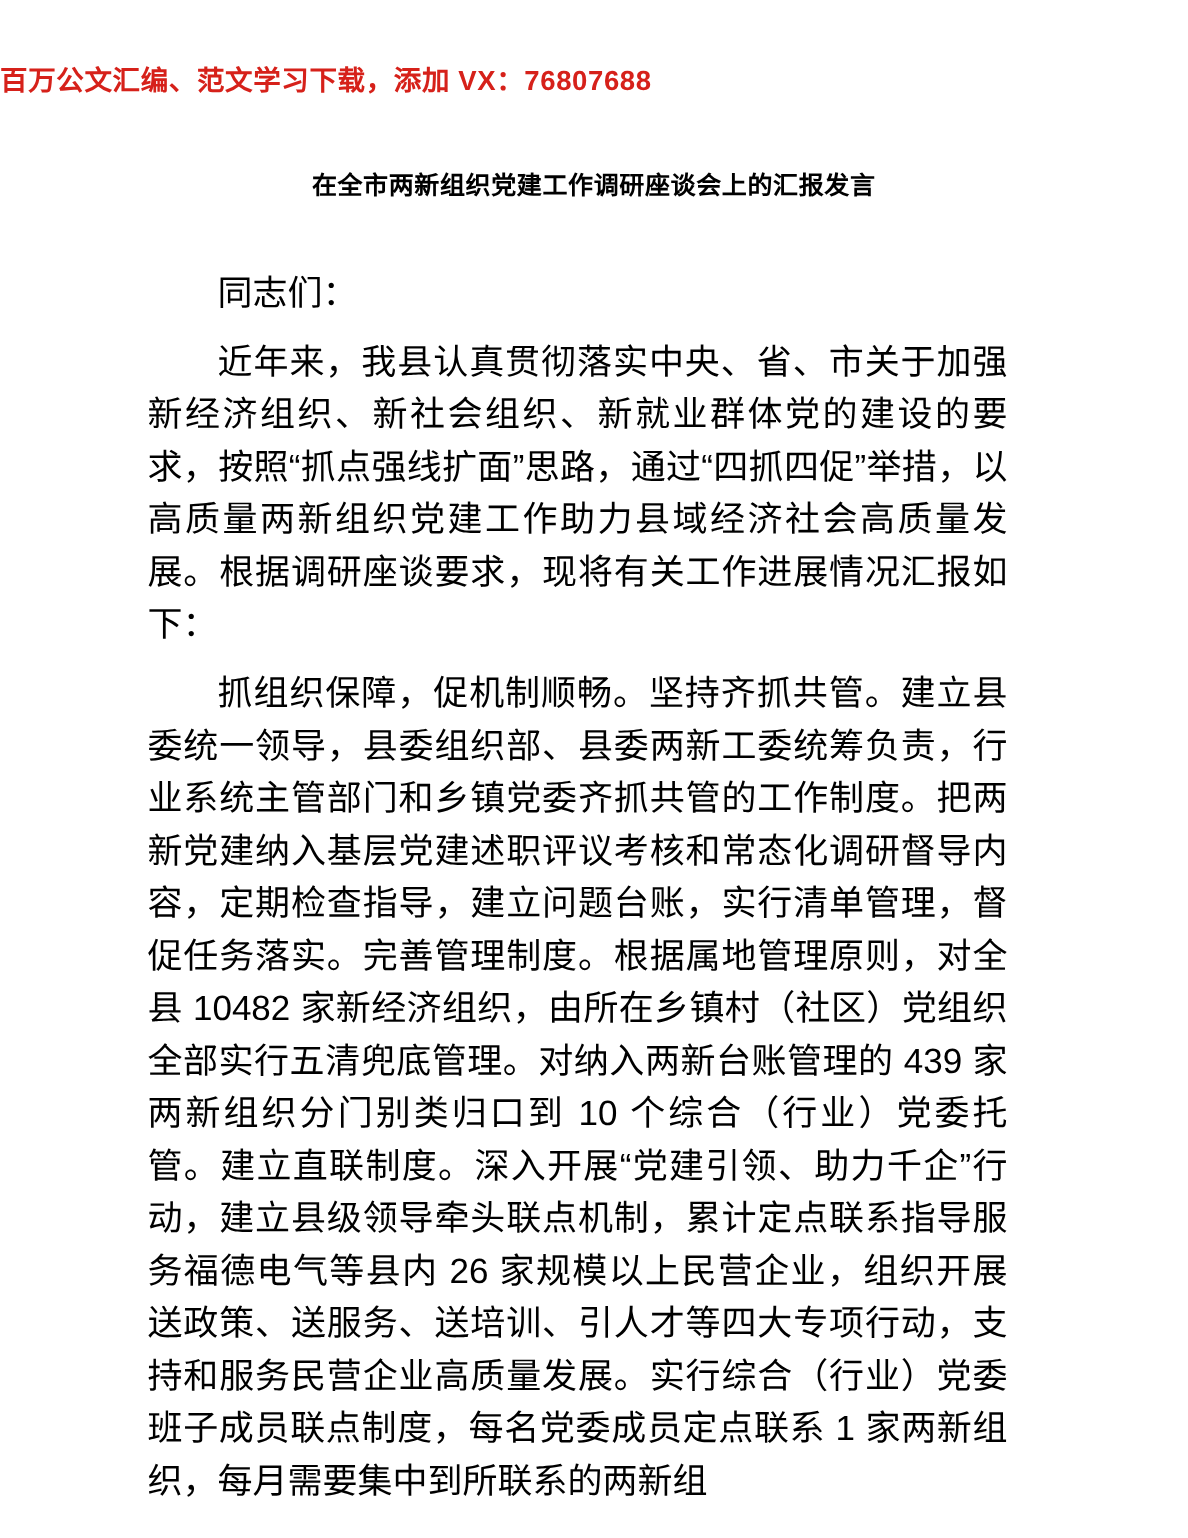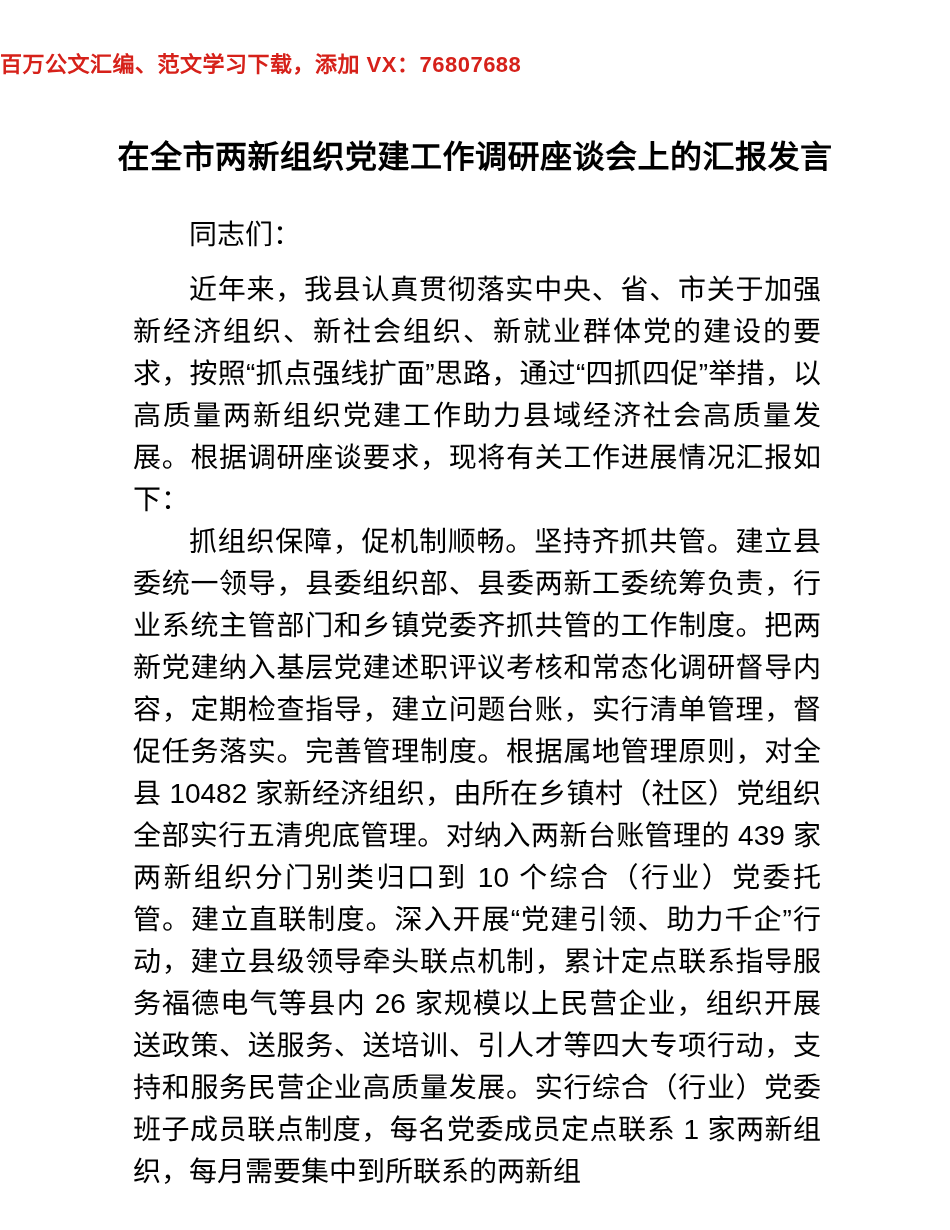--- a/index.html
+++ b/index.html
@@ -31,44 +31,45 @@
     letter-spacing: 0.5px;
     line-height: 30px;
     white-space: nowrap;
   }
   .doc-title {
     position: absolute;
     top: 112px;
     left: 115px;
     width: 720px;
     text-align: center;
-    font-size: 32px;
+    font-size: 20px;
     font-weight: 700;
     line-height: 48px;
     letter-spacing: 0.5px;
   }
   .body-block {
     position: absolute;
     top: 214px;
-    left: 133px;
+    left: 118px;
     width: 688px;
   }
   .para {
     font-size: 28px;
     line-height: 42px;
     text-align: justify;
     text-justify: inter-ideograph;
     margin: 0;
     letter-spacing: 0px;
     word-break: break-all;
   }
   .para.indent {
     text-indent: 56px;
   }
   .para + .para {
+    margin-top: 13px;
   }
   .para-salutation {
     margin-bottom: 13px;
   }
 </style>
 </head>
 <body>
 
 <div class="page">
 

